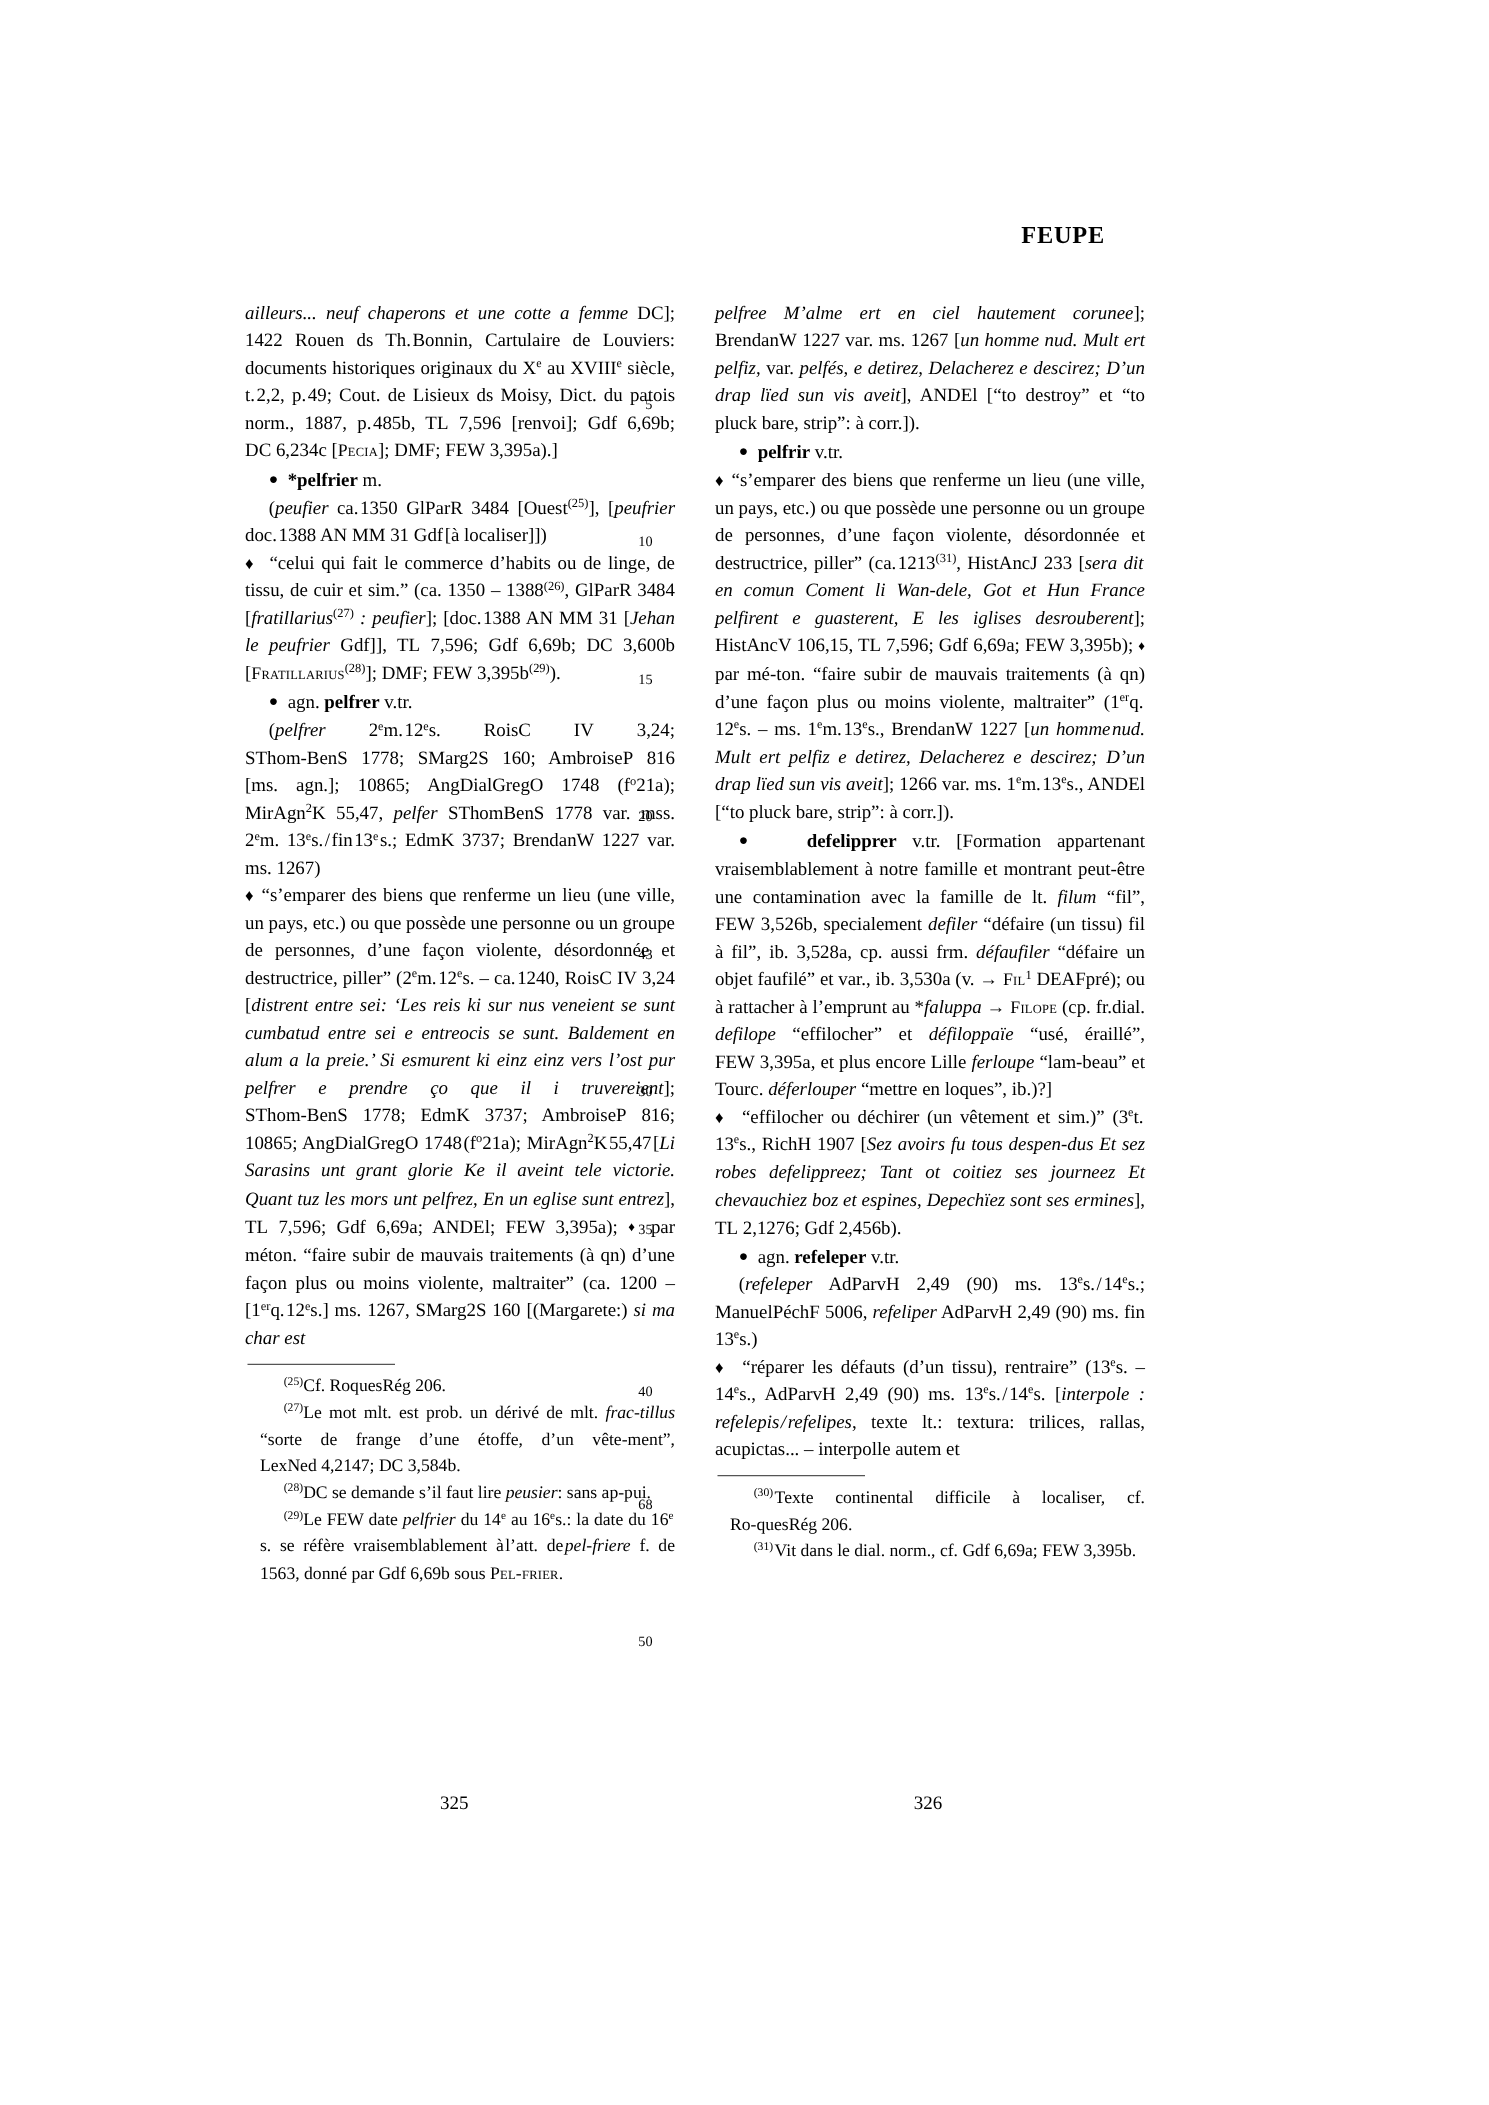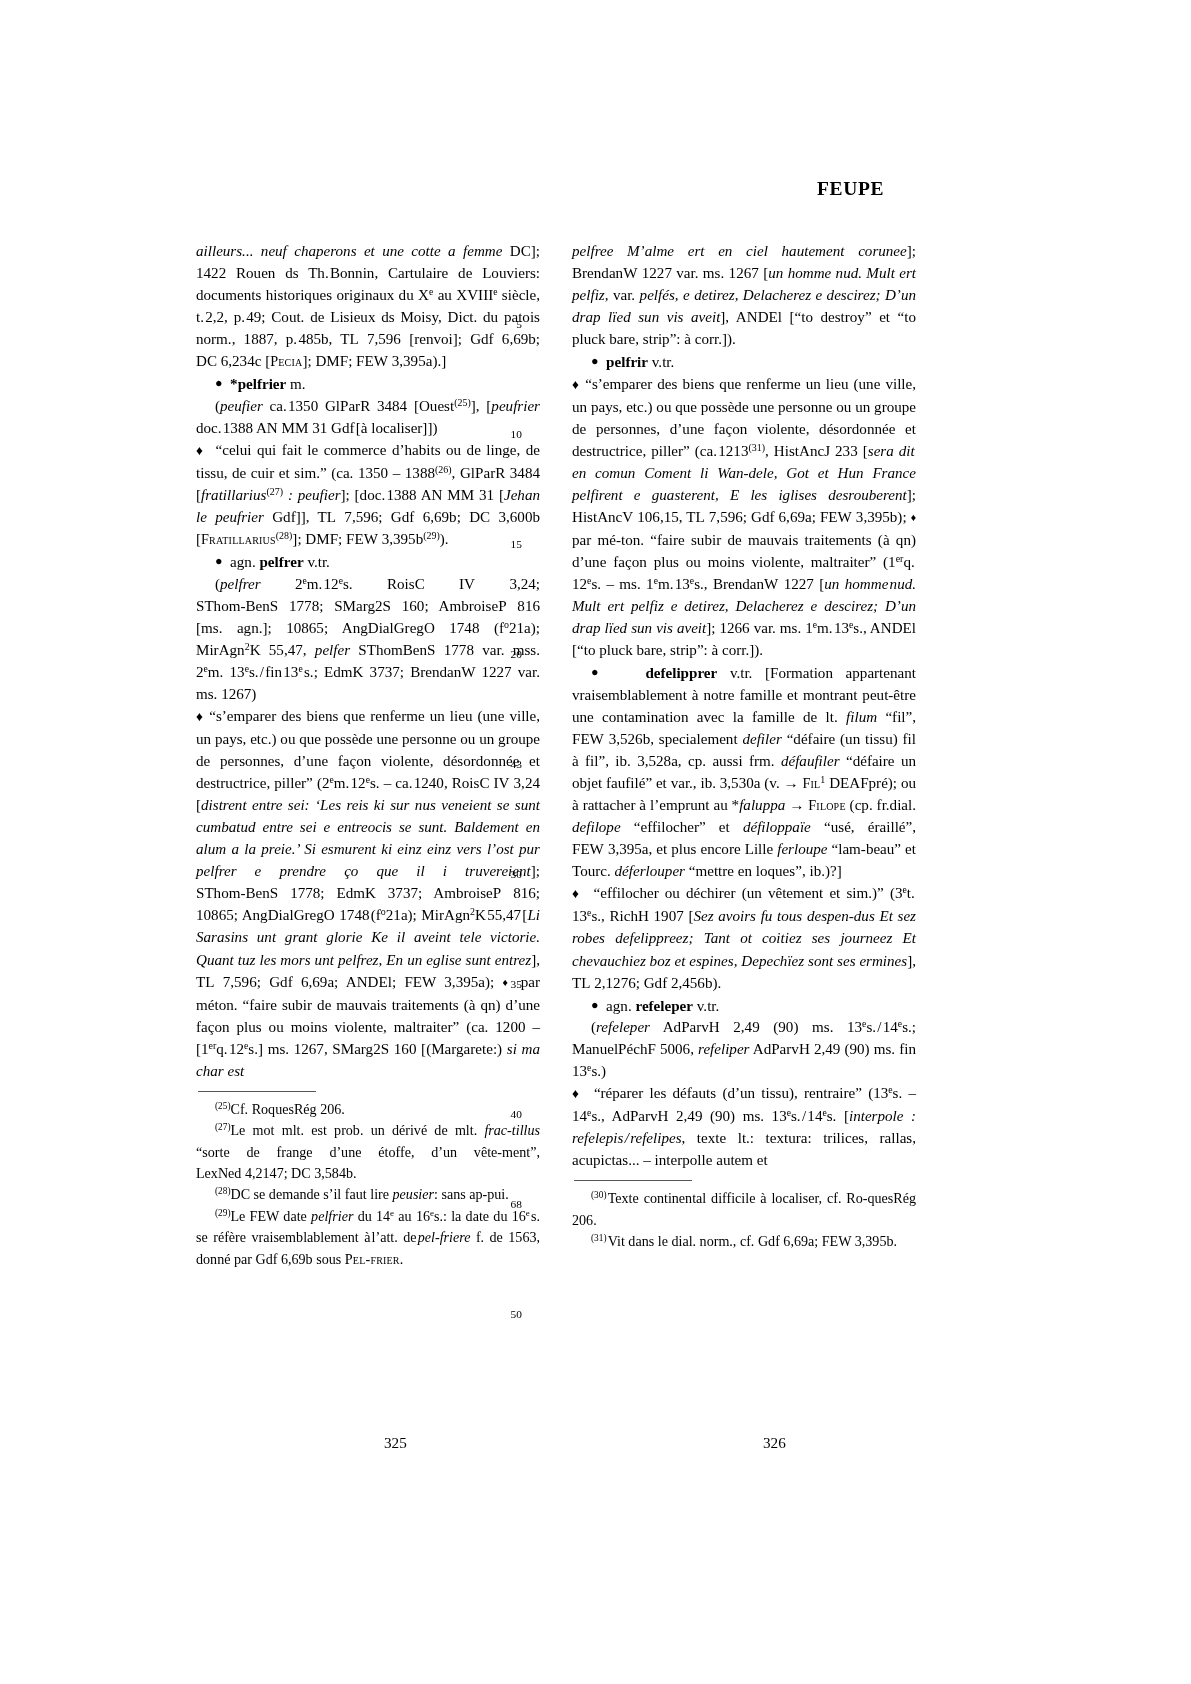--- a/index.html
+++ b/index.html
@@ -93,21 +93,21 @@
     width: 118px;
     margin: 9px 0 7px 2px;
     height: 0;
   }
   .footnotes {
     font-size: 14.1px;
     line-height: 21.4px;
     text-align: justify;
     text-align-last: left;
   }
-  .footnotes p { text-indent: 19px; }
+  .footnotes p { text-indent: 19px; margin-left: 12px; }
 
   
   .linenums {
     position: absolute;
     font-size: 11.4px;
     font-family: "Liberation Serif", "DejaVu Serif", serif;
     color: #000;
   }
   .linenums span {
     position: absolute;
@@ -115,21 +115,20 @@
     width: 22px;
     text-align: right;
   }
   .ln-mid { left: 522px; top: 240px; height: 1100px; }
 
   
   .folio {
     position: absolute;
     font-size: 15.2px;
     bottom: 232px;
-    margin-left: 32px;
   }
   .folio-left  { left: 352px; }
   .folio-right { left: 731px; }
 </style>
 </head>
 <body>
 
 <div class="page">
 
   <div class="running-head">FEUPE</div>

